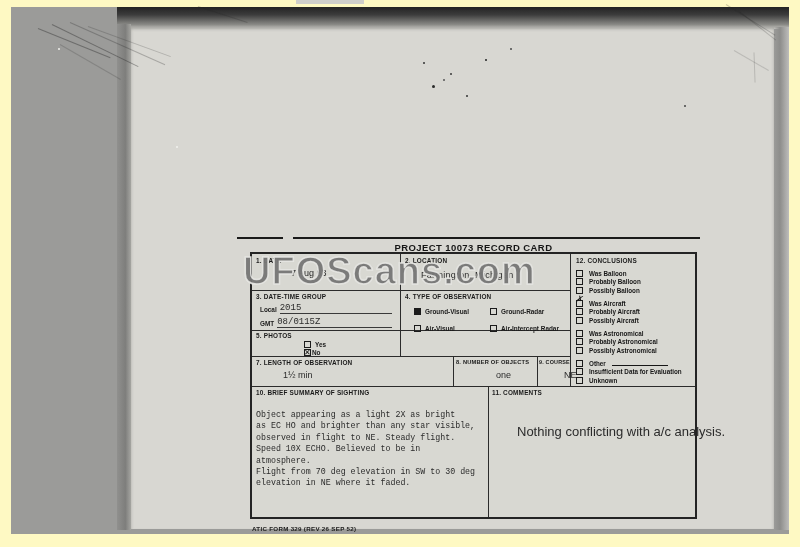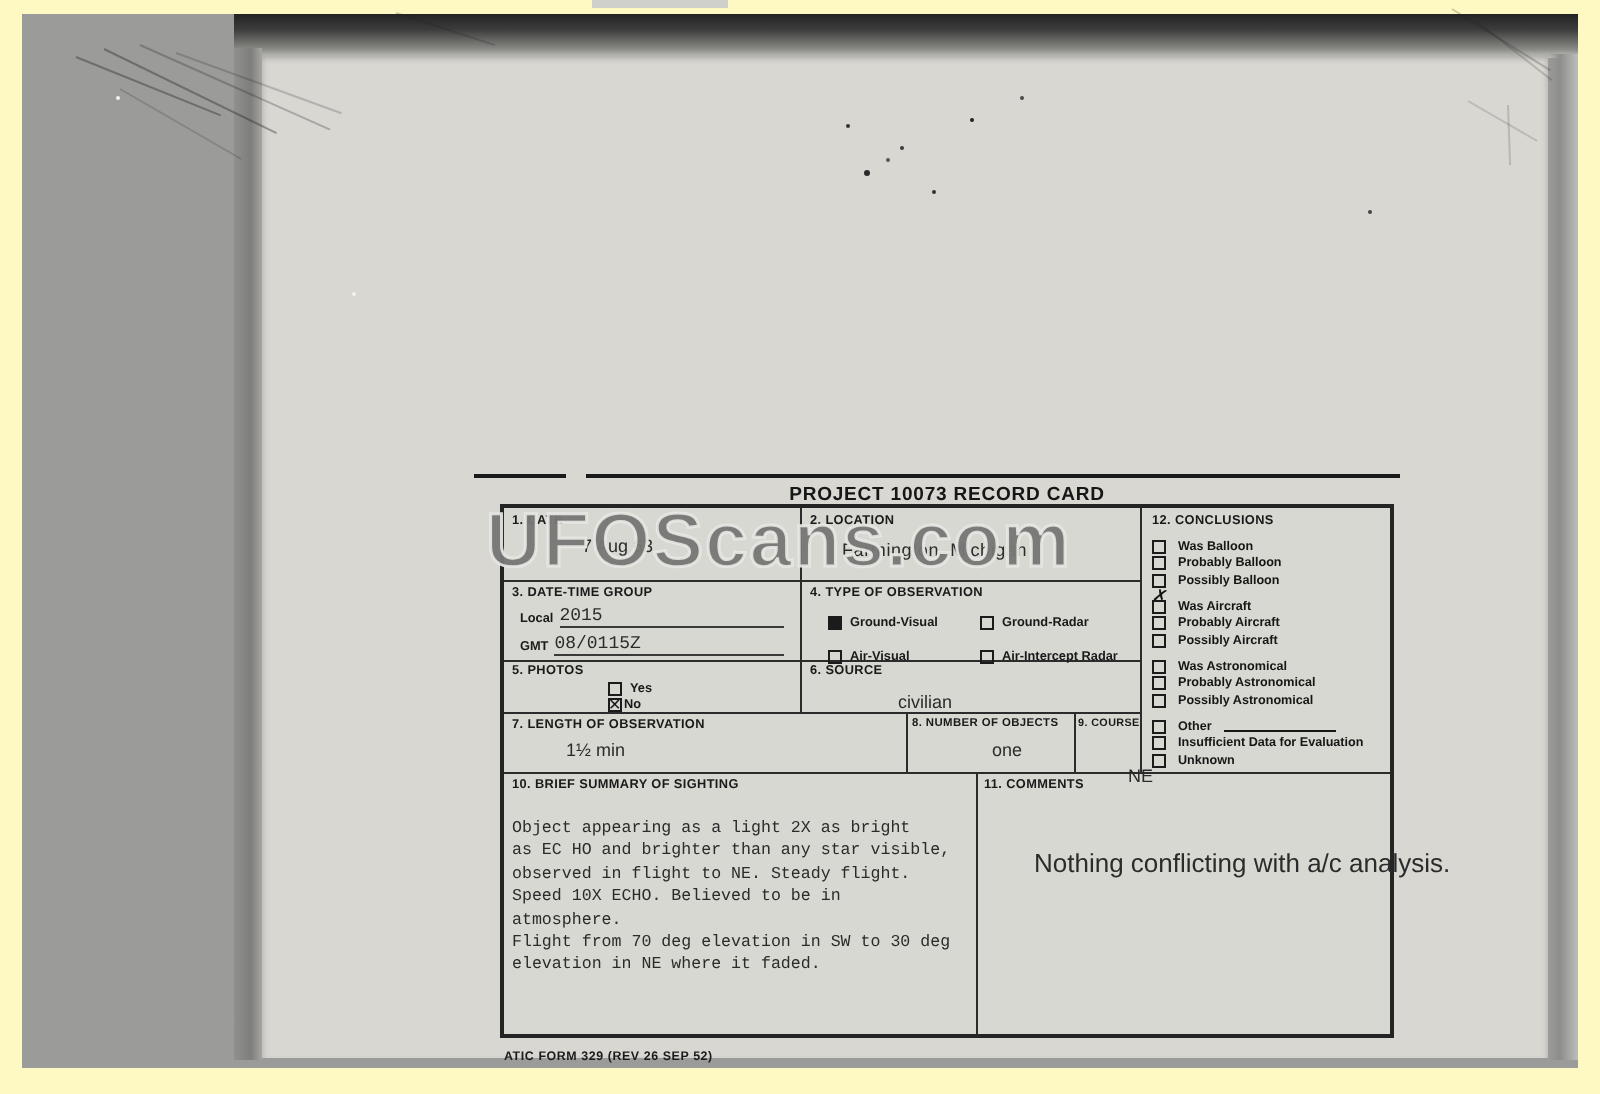--- a/index.html
+++ b/index.html
@@ -175,38 +175,34 @@
         </div>
         <div class="opt-row" style="margin-bottom:0;gap:1px;">
           <span class="cb cb-x on">
               <span class="mark">✕</span>
             </span>
           <span class="opt-lab">No</span>
         </div>
       </div>
     </div>
 
-    <div class="cell" style="left:148px;top:76px;width:170px;height:26px;">
-      <div class="flabel" style="margin:2px 0 0 5px;">6. SOURCE</div>
-      <div class="tw val9" style="margin:7px 0 0 32px;">civilian</div>
-    </div>
 
     <div class="cell" style="left:0;top:102px;width:201px;height:30px;">
       <div class="flabel" style="margin:3px 0 0 4px;">7. LENGTH OF OBSERVATION</div>
       <div class="tw val9" style="margin:4px 0 0 14px;">1½ min</div>
     </div>
 
     <div class="cell" style="left:201px;top:102px;width:84px;height:30px;">
       <div class="flabel" style="margin:3px 0 0 3px;font-size:5.7px;">8. NUMBER OF OBJECTS</div>
       <div class="tw val9" style="margin:5px 0 0 26px;">one</div>
     </div>
 
     <div class="cell" style="left:285px;top:102px;width:33px;height:30px;">
       <div class="flabel" style="margin:3px 0 0 2px;font-size:5.4px;">9. COURSE</div>
-      <div class="tw val9" style="margin:18px 0 0 10px;">NE</div>
+      <div class="tw val9" style="margin:5px 0 0 10px;">NE</div>
     </div>
 
     <div class="cell" style="left:0;top:132px;width:236px;height:131px;">
       <div class="flabel" style="margin:3px 0 0 4px;">10. BRIEF SUMMARY OF SIGHTING</div>
       <div class="summary-text" style="margin:13px 0 0 4px;width:224px;">Object appearing as a light 2X as bright
 as EC HO and brighter than any star visible,
 observed in flight to NE. Steady flight.
 Speed 10X ECHO. Believed to be in atmosphere.
 Flight from 70 deg elevation in SW to 30 deg
 elevation in NE where it faded.</div>

